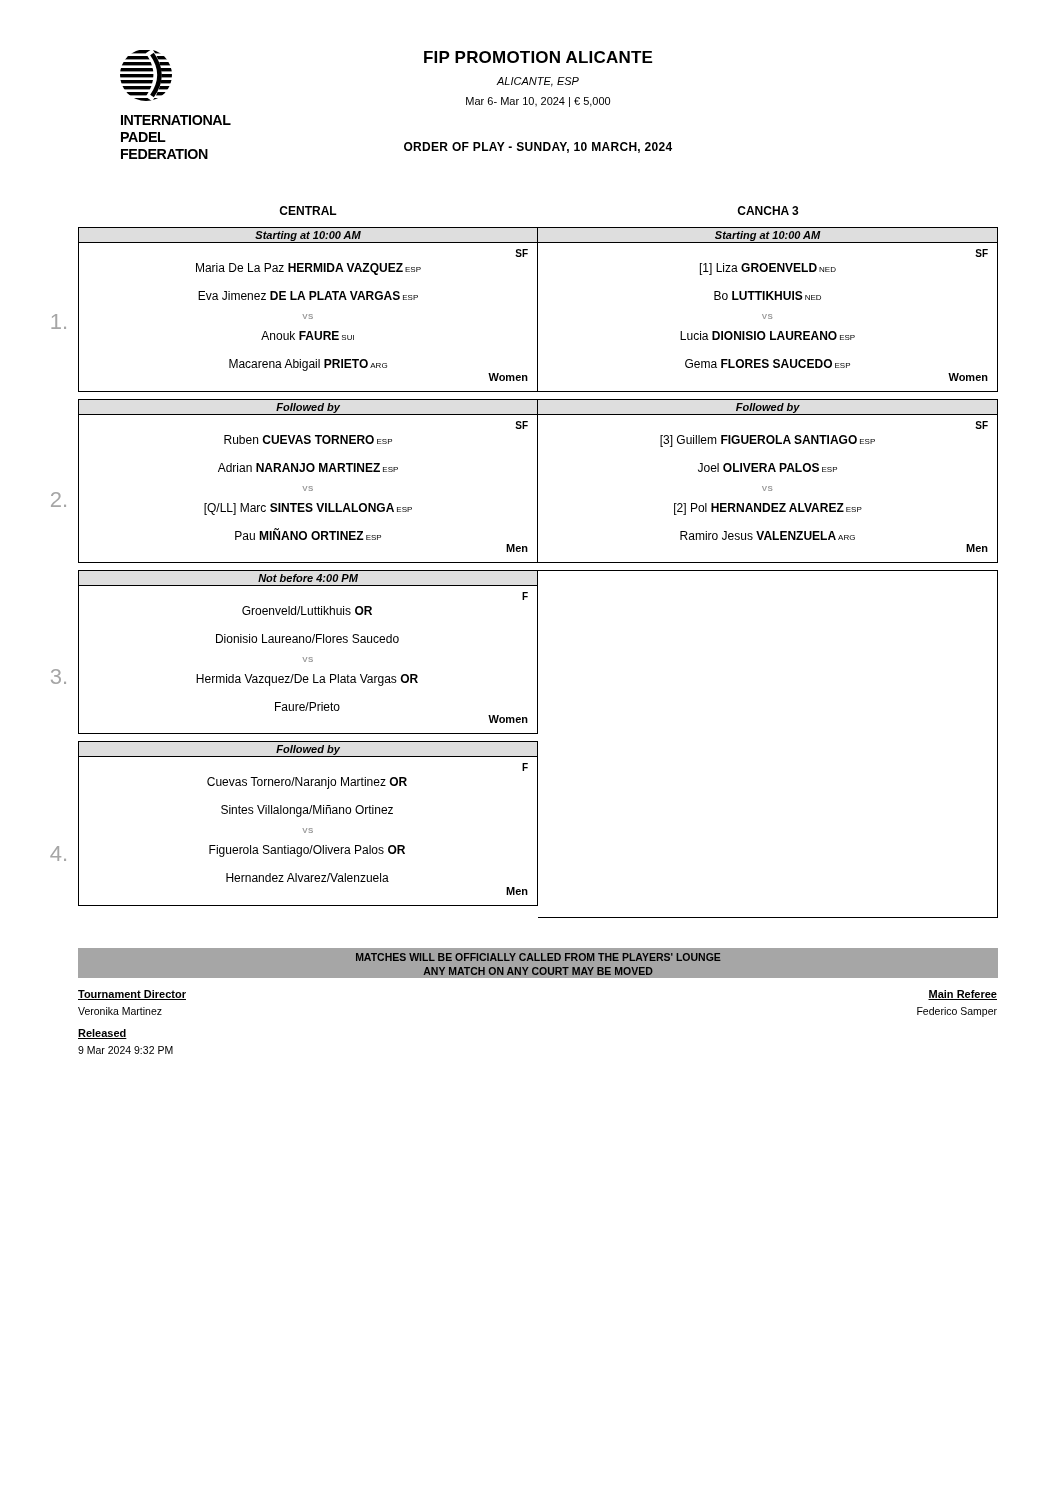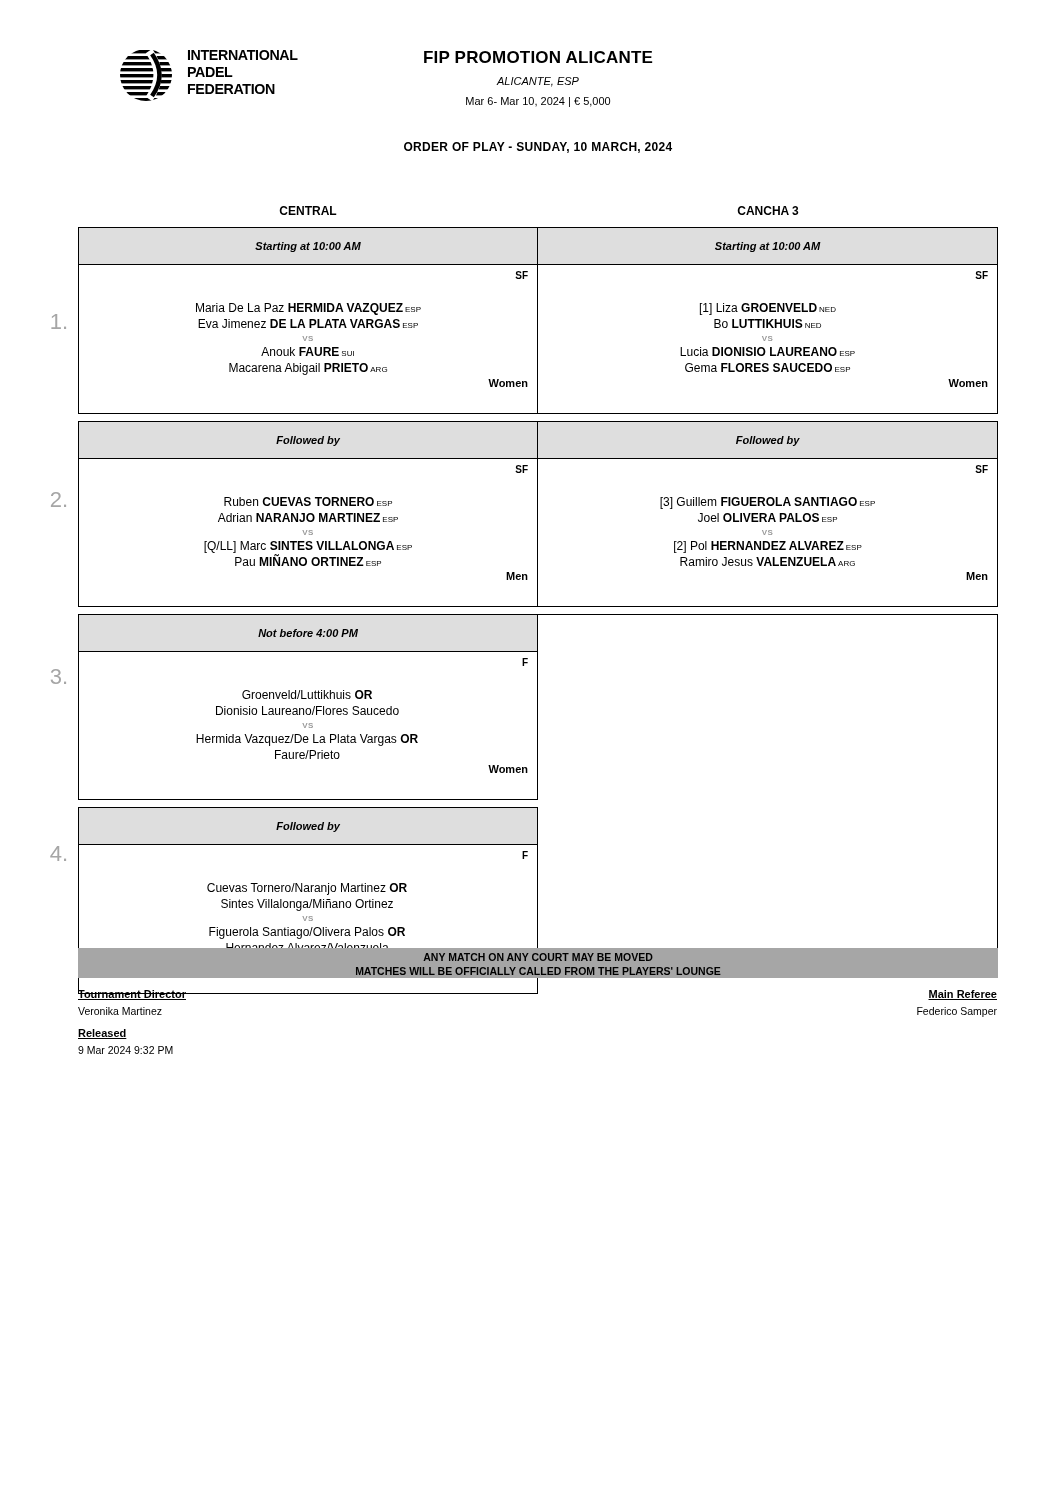--- a/index.html
+++ b/index.html
@@ -1,50 +1,50 @@
 <!DOCTYPE html>
 <html><head>
 <meta charset="utf-8">
 <style>
   * { margin:0; padding:0; box-sizing:border-box; }
   body { background:#ffffff; font-family:"Liberation Sans","DejaVu Sans",sans-serif; color:#000; }
   .page { position:relative; width:1058px; height:1497px; background:#fff; overflow:hidden; margin:0 auto; }
 
   
-  .logo { position:absolute; left:120px; top:46px; display:flex; gap:13px; align-items:flex-start; }
+  .logo { position:absolute; left:120px; top:46px; display:flex; gap:7px; align-items:flex-start;flex-direction:column; }
   .logo svg { display:block; }
   .logo-text { font-weight:bold; font-size:15.5px; line-height:17px; letter-spacing:-0.4px;
                transform:scaleX(0.92); transform-origin:left top; white-space:nowrap; }
 
   .title-block { position:absolute; left:78px; top:48px; width:920px; text-align:center; }
   .doc-title { font-size:17px; font-weight:bold; letter-spacing:0.2px; }
   .doc-loc { font-size:11px; margin-top:7px;font-style:italic; }
   .doc-dates { font-size:11px; margin-top:8px; }
   .order-title { position:absolute; left:78px; top:140px; width:920px; text-align:center;
                  font-size:12px; font-weight:bold; letter-spacing:0.3px; }
 
   
   .col-title { position:absolute; top:204px; width:460px; text-align:center; font-weight:bold; font-size:12px; }
   #ct-left { left:78px; } #ct-right { left:538px; }
 
   
   .table { position:absolute; left:78px; top:227px; width:920px; display:flex; }
   .col { width:460px; display:flex; flex-direction:column; }
   .section { margin-bottom:7px; }
   .col .section:last-child, .col .tall:last-child { margin-bottom:0; }
-  .hdr { height:38px; background:#dedede; border:1px solid #000; display:flex; align-items:center;
+  .hdr { height:16px; background:#dedede; border:1px solid #000; display:flex; align-items:center;
          justify-content:center; font-size:11px; font-weight:bold; font-style:italic; }
   .match { border:1px solid #000; border-top:none; position:relative; display:flex; flex-direction:column;
            align-items:center; justify-content:center; background:#fff; }
   .h149 { height:149px; } .h148 { height:148px; }
   .tall { height:348px; border:1px solid #000; background:#fff; }
   .col-right .hdr, .col-right .match, .col-right .tall { border-left:none; }
   .round { position:absolute; top:5px; right:9px; font-size:10px; font-weight:bold; }
-  .cat { position:absolute; bottom:24px; right:9px; font-size:11px; font-weight:bold; }
-  .pline { font-size:12px; line-height:14px; white-space:nowrap;text-align:center; }
+  .cat { position:absolute; bottom:8px; right:9px; font-size:11px; font-weight:bold; }
+  .pline { font-size:12px; line-height:27px; white-space:nowrap;text-align:center; }
   .pname { font-weight:bold; }
   .nat { font-size:8px; margin-left:2px; }
   .vs { font-size:8px; font-weight:bold; color:#9a9a9a; line-height:12px; letter-spacing:0.5px; }
   .rownum { position:absolute; left:-44px; width:34px; text-align:right; font-size:22px; color:#a6a6a6; }
 
   
   .notes { position:absolute; left:78px; top:948px; width:920px; height:30px; background:#a6a6a6;
            text-align:center; font-weight:bold; font-size:10.5px; line-height:14px; padding-top:2px; }
 
   
@@ -186,22 +186,22 @@
           <div class="cat">Men</div>
         </div>
       </div>
 
       <div class="tall"></div>
 
     </div>
   </div>
 
   <div class="notes">
+    <div>MATCHES WILL BE OFFICIALLY CALLED FROM THE PLAYERS' LOUNGE</div>
     <div>ANY MATCH ON ANY COURT MAY BE MOVED</div>
-    <div>MATCHES WILL BE OFFICIALLY CALLED FROM THE PLAYERS' LOUNGE</div>
   </div>
 
   <div class="footer-left">
     <div class="f-label">Tournament Director</div>
     <div class="f-val">Veronika Martinez</div>
     <div class="f-label f-gap">Released</div>
     <div class="f-val">9 Mar 2024  9:32 PM</div>
   </div>
   <div class="footer-right">
     <div class="f-label">Main Referee</div>

